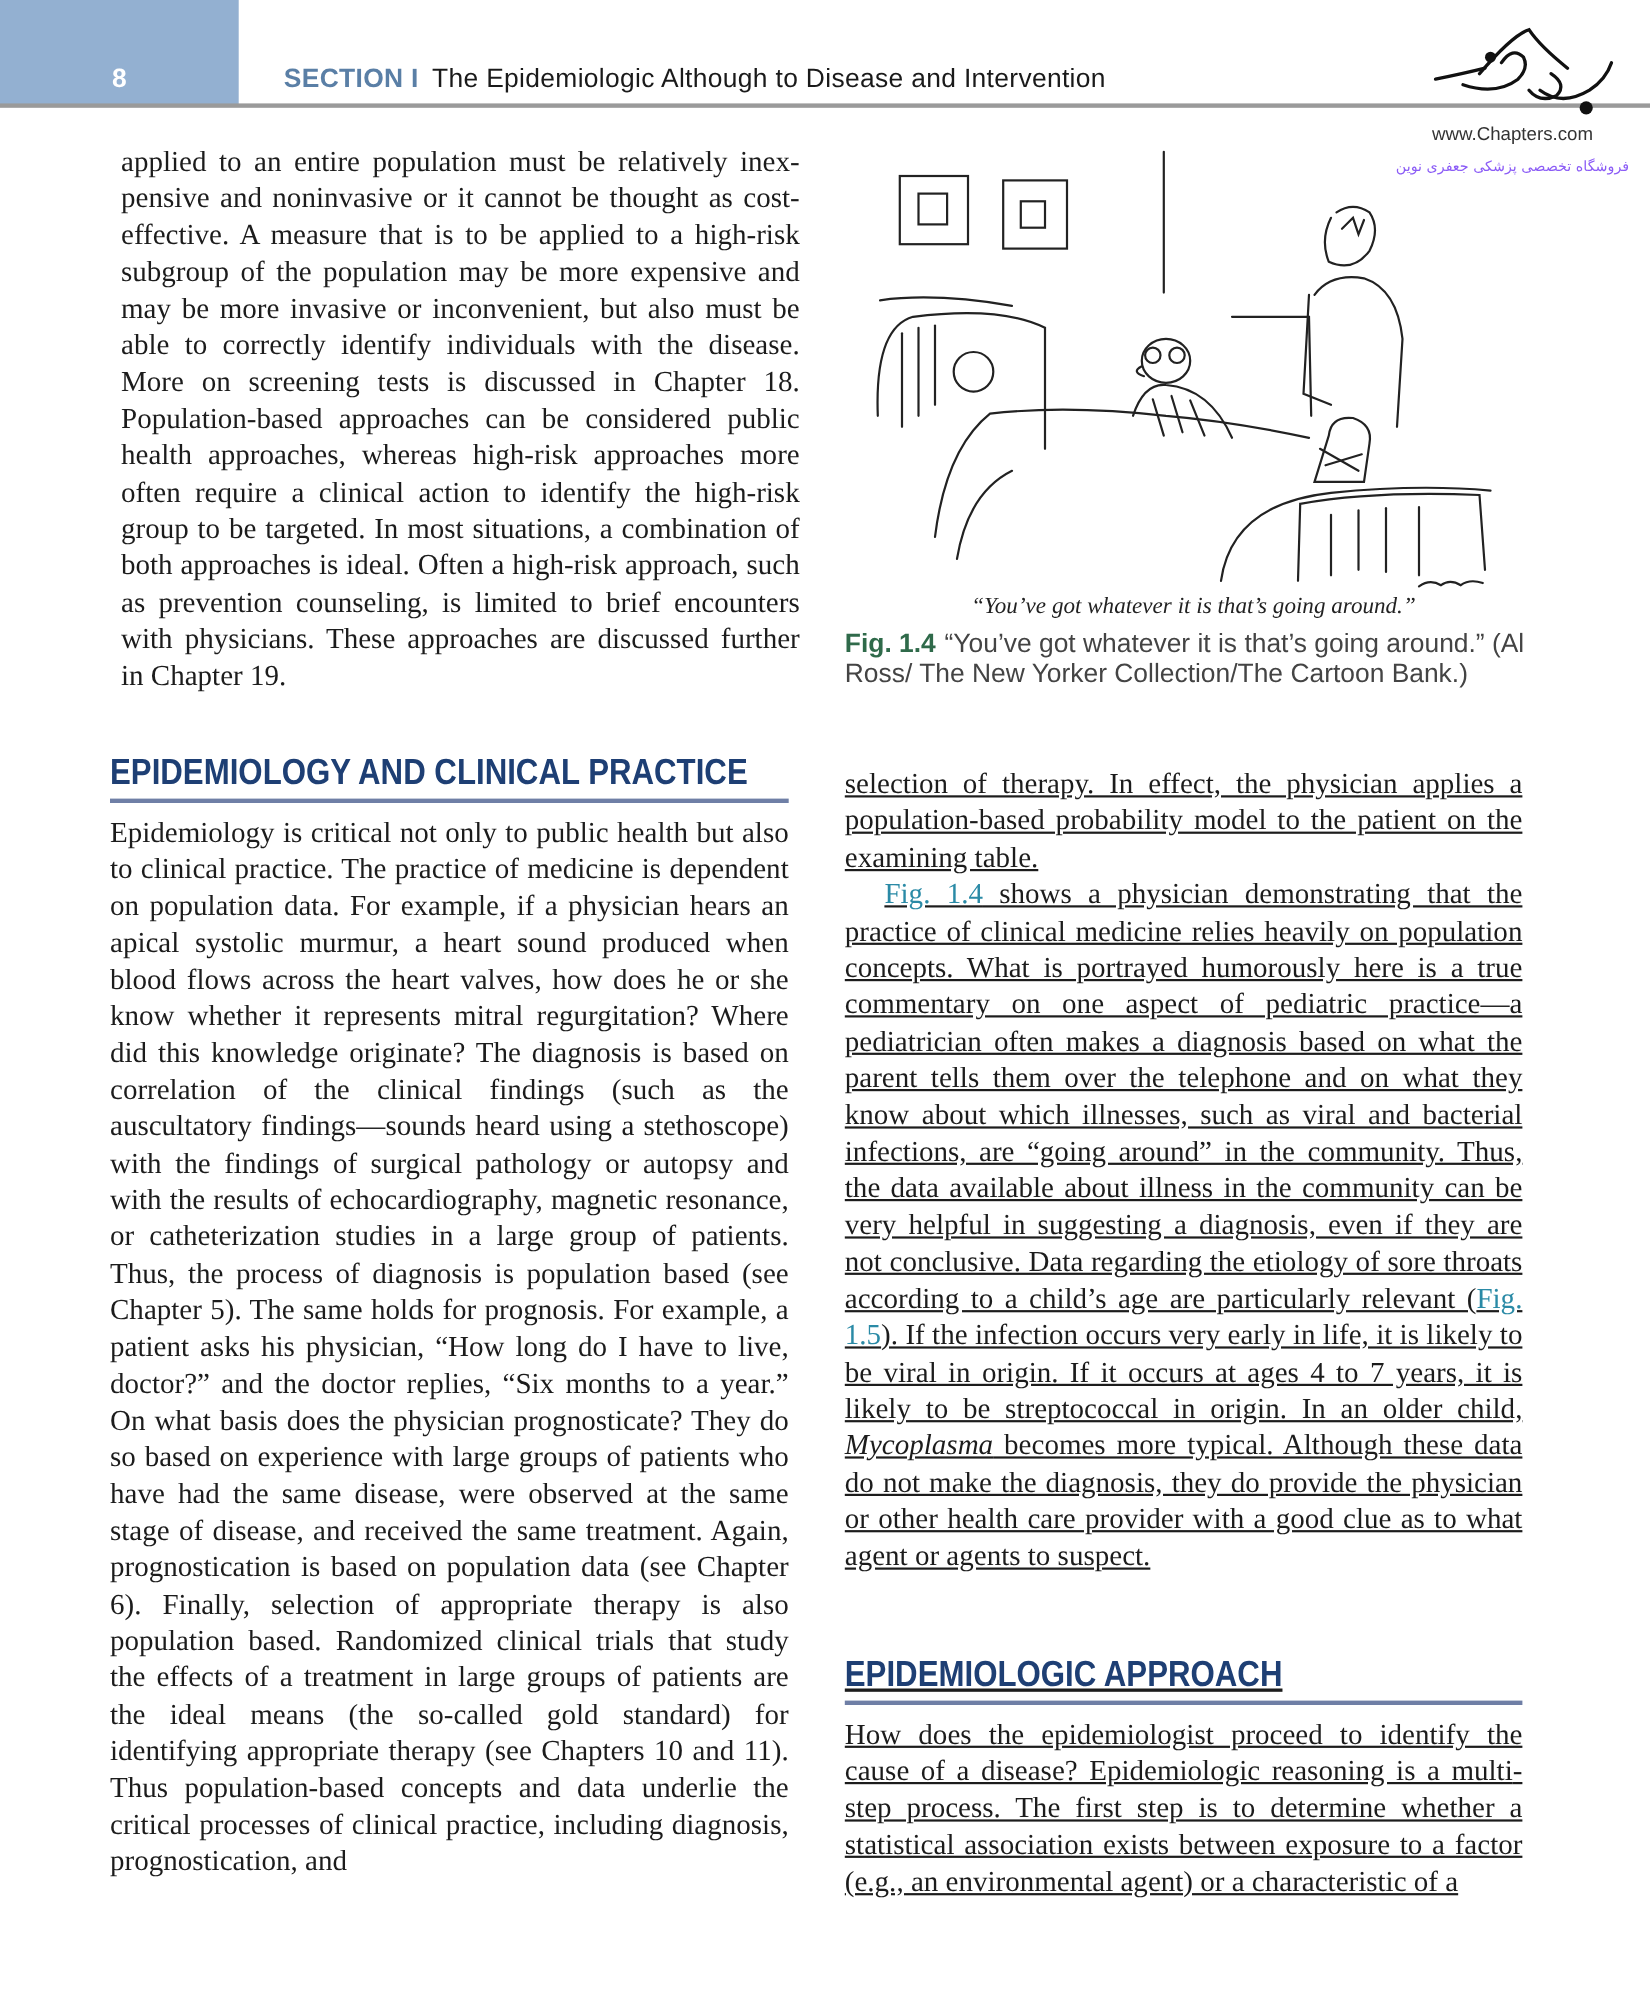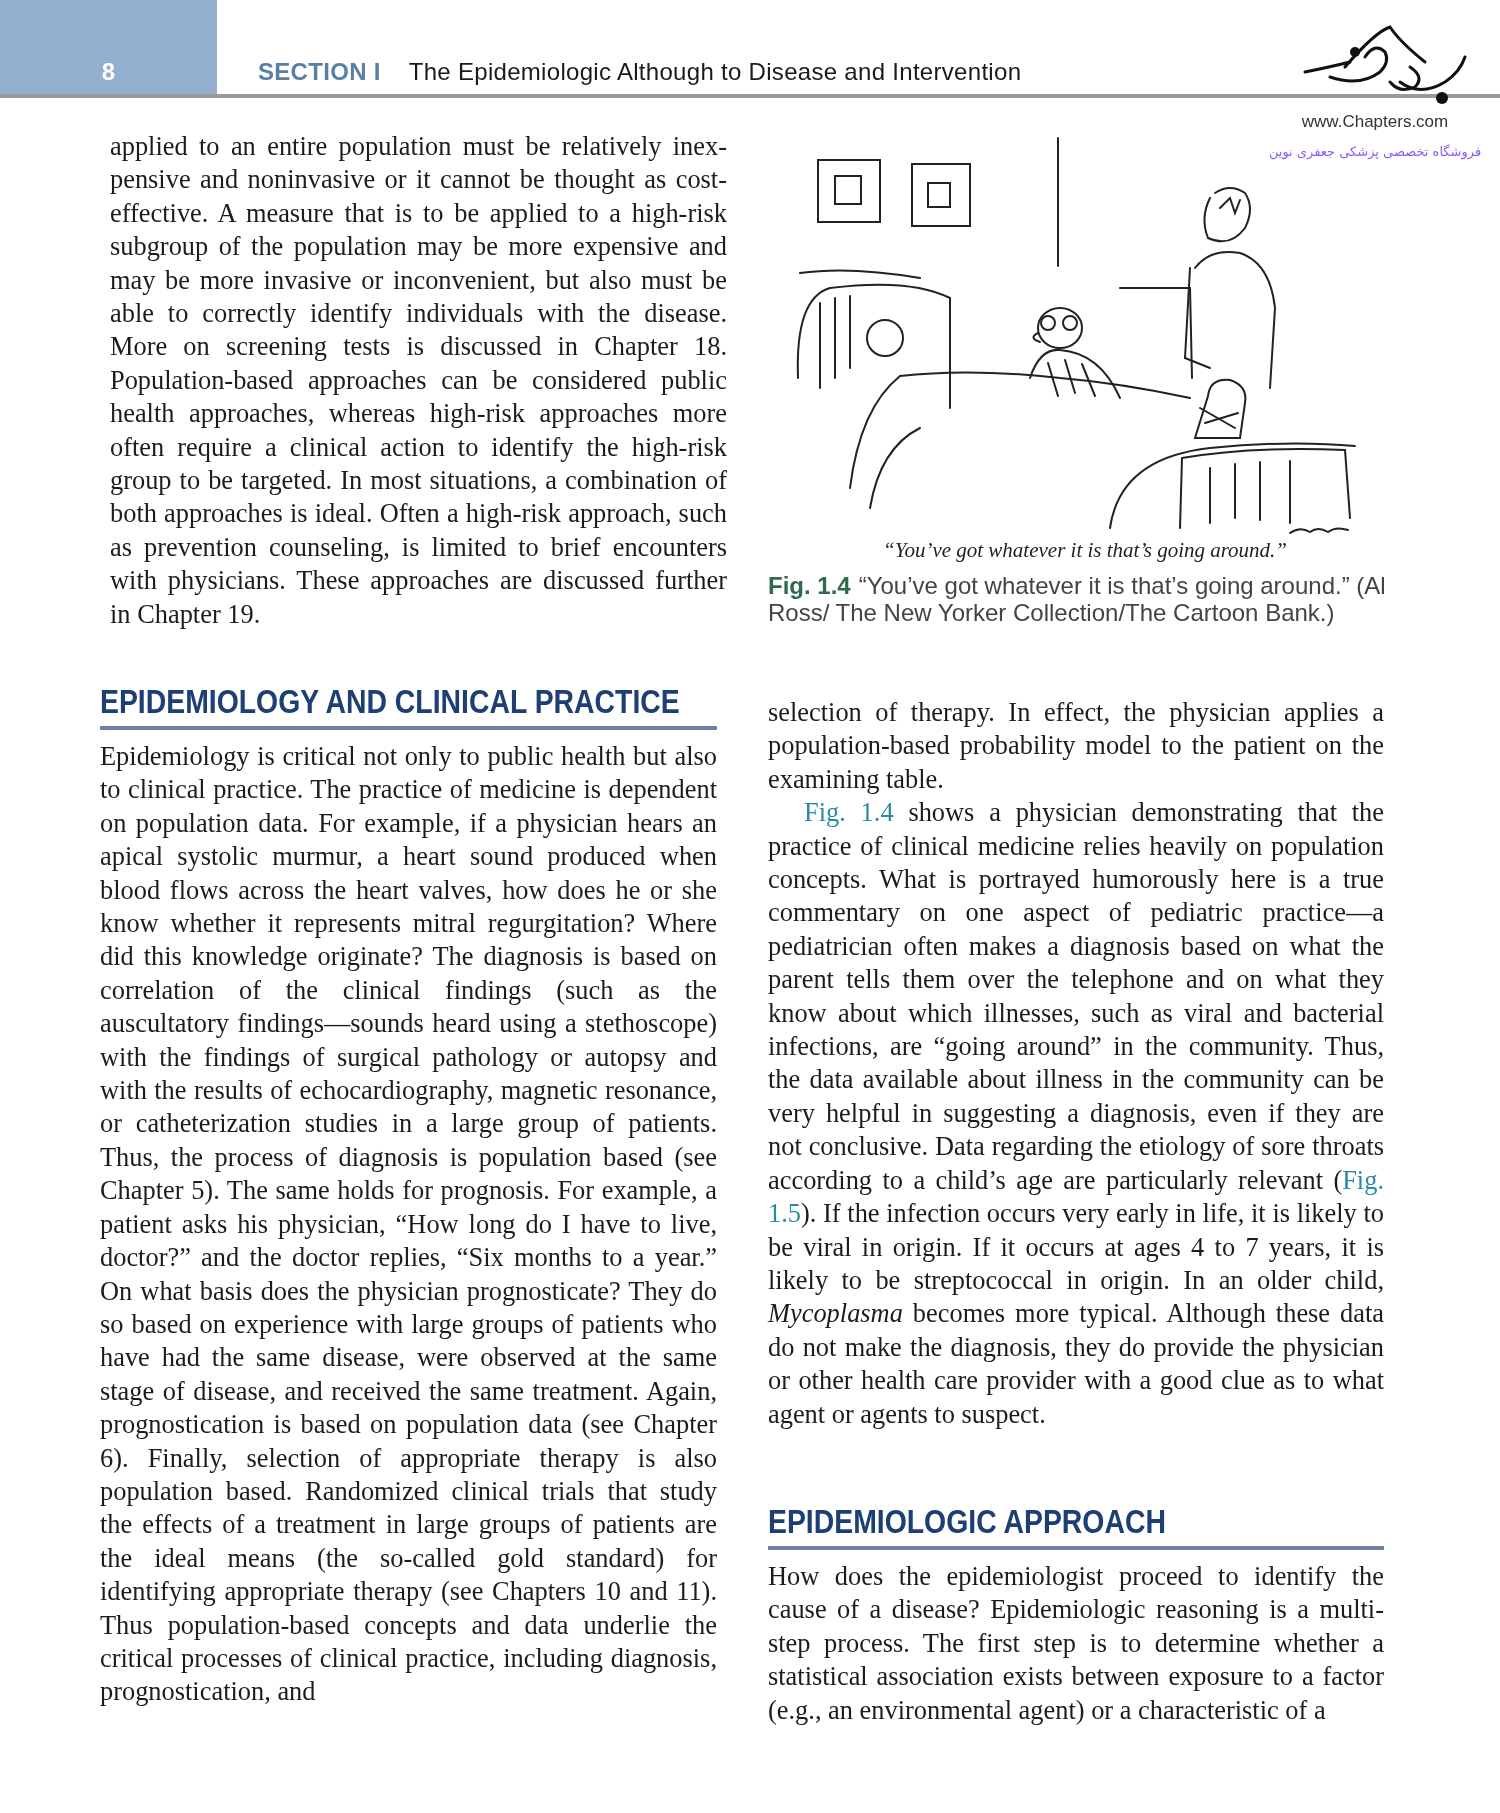--- a/index.html
+++ b/index.html
@@ -3,31 +3,31 @@
 <meta charset="utf-8">
 <style>
   html, body { margin: 0; padding: 0; background: #ffffff; }
   body { width: 1500px; height: 1813px; position: relative; overflow: hidden; }
   .page-tab { position: absolute; left: 0; top: 0; width: 217px; height: 95px; background: #93b0d1; }
   .page-num { position: absolute; left: 0; width: 217px; top: 58px; text-align: center; color: #ffffff;
     font-family: "Liberation Sans", sans-serif; font-weight: bold; font-size: 24px; }
   .header-rule { position: absolute; left: 0; top: 94px; width: 1500px; height: 4px; background: #9a9a9a; }
   .header-text { position: absolute; left: 258px; top: 58px; font-family: "Liberation Sans", sans-serif;
     font-size: 24px; color: #1a1a1a; white-space: nowrap; letter-spacing: 0.3px; }
-  .header-text .sec { color: #5a7fa6; font-weight: bold; margin-right: 28px; }
+  .header-text .sec { color: #5a7fa6; font-weight: bold; margin-right: 12px; }
   .logo { position: absolute; left: 1250px; top: 22px; width: 250px; height: 150px; }
   .logo svg { position: absolute; left: 0; top: 0; }
   .logo-url { position: absolute; left: 0; width: 250px; top: 90px; text-align: center;
     font-family: "Liberation Sans", sans-serif; font-size: 17px; color: #333; }
   .logo-fa { position: absolute; left: 0; width: 250px; top: 122px; text-align: center;
     font-family: "DejaVu Sans", sans-serif; font-size: 13px; color: #8b5cf6; direction: rtl; }
   .col { position: absolute; font-family: "Liberation Serif", serif; font-size: 26.4px; line-height: 33.4px;
     color: #1c1c1c; text-align: justify; hyphens: manual; }
   .col-left { left: 100px; width: 617px; }
-  .col-right { left: 768px; width: 616px; }
+  .col-right { left: 768px; width: 616px; text-decoration: underline; }
   .col p { margin: 0; }
   .indent { text-indent: 36px; }
   .link { color: #2a8aa6; }
   .heading { font-family: "Liberation Sans", sans-serif; font-weight: bold; color: #1e3f74;
     font-size: 33px; letter-spacing: 0px; transform: scaleX(0.86); transform-origin: left;
     white-space: nowrap; line-height: 40px; }
   .heading-rule { height: 4px; background: #6f7fa6; margin-top: 4px; }
   .cartoon { position: absolute; left: 790px; top: 128px; width: 590px; height: 420px; }
   .cartoon-caption { position: absolute; left: 790px; top: 538px; width: 590px; text-align: center;
     font-family: "Liberation Serif", serif; font-style: italic; font-size: 21px; color: #222; }

